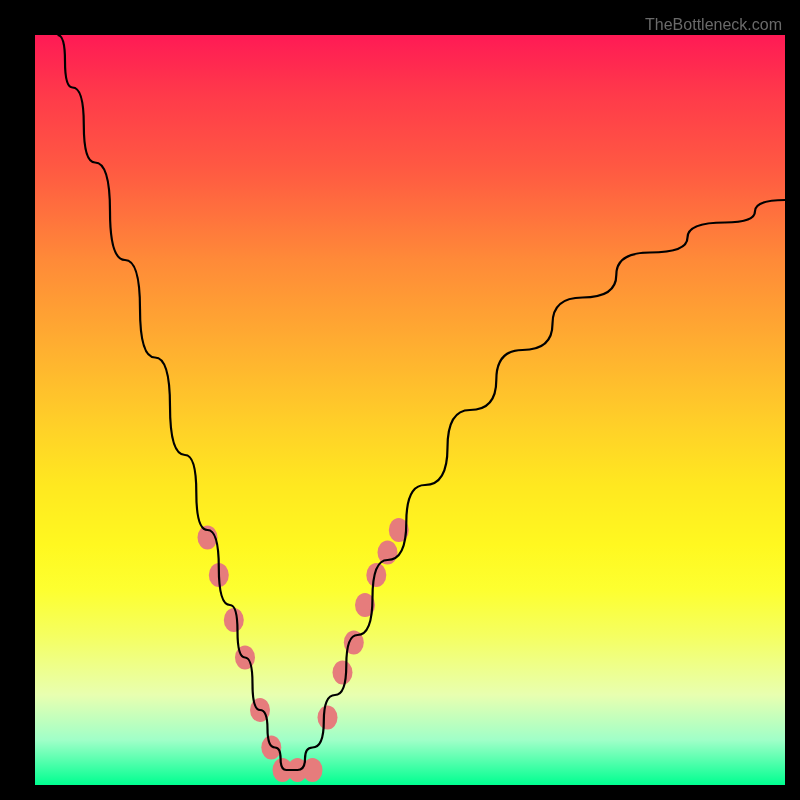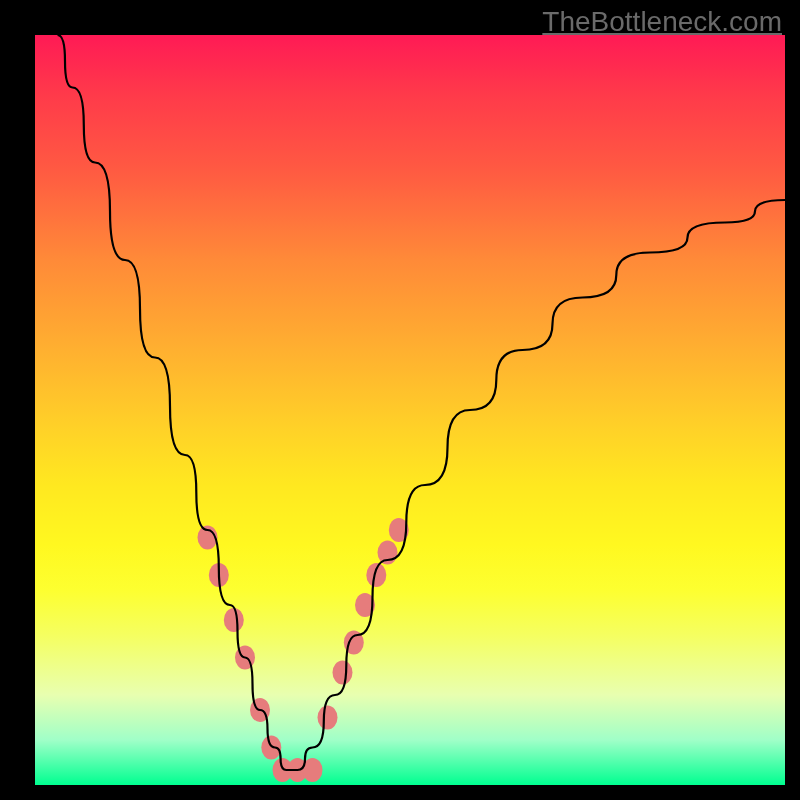--- a/index.html
+++ b/index.html
@@ -6,27 +6,26 @@
     margin: 0;
     padding: 0;
     width: 800px;
     height: 800px;
     background: #000;
     position: relative;
     font-family: Arial, sans-serif;
   }
   .watermark {
     position: absolute;
-    top: 6px;
+    top: 16px;
     right: 18px;
     color: #6a6a6a;
-    font-size: 28px;
+    font-size: 16px;
     font-weight: 500;
     z-index: 10;
-    text-decoration: underline;
   }
   .plot-area {
     position: absolute;
     left: 35px;
     top: 35px;
     width: 750px;
     height: 750px;
     overflow: hidden;
   }
   .gradient-bg {

